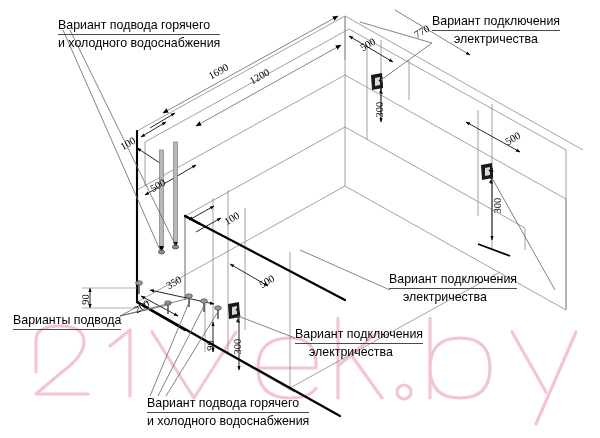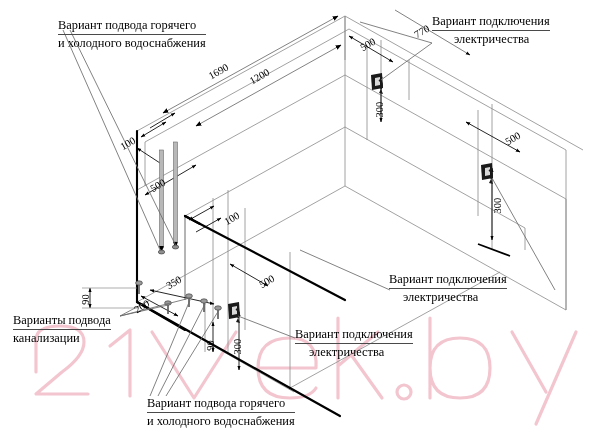--- a/index.html
+++ b/index.html
@@ -7,21 +7,21 @@
     width:600px;height:438px;position:relative;overflow:hidden;
     font-family:"Liberation Serif","DejaVu Serif",serif;
     color:#000;
   }
   #stage{position:absolute;left:0;top:0;width:600px;height:438px;}
   svg.layer{position:absolute;left:0;top:0;width:600px;height:438px;}
   .wm{z-index:0;}
   .draw{z-index:2;}
   .lbl{
     position:absolute;z-index:3;
-    font-family:Liberation Serif, serif;
+    font-family:Liberation Sans, sans-serif;
     font-size:12.4px;line-height:15px;color:#000;white-space:nowrap;
   }
   .lbl .l1{display:block;border-bottom:1px solid #4a4a4a;padding-bottom:1px;}
   .lbl .l2{display:block;padding-top:1px;}
   .lbl.ind .l2{padding-left:14px;}
   .lbl.indr .l2{padding-left:22px;}
   .dim{
     position:absolute;z-index:3;
     font-family:"Liberation Serif","DejaVu Serif",serif;
     font-size:10.5px;color:#000;white-space:nowrap;
@@ -256,21 +256,20 @@
     <span class="l2">электричества</span>
   </div>
 
   <div class="lbl ind" style="left:295px;top:327px;">
     <span class="l1">Вариант подключения</span>
     <span class="l2">электричества</span>
   </div>
 
   <div class="lbl" style="left:5px;top:313px;margin-left:8px;">
     <span class="l1">Варианты подвода</span>
-    <span class="l2">канализации</span>
   </div>
 
   <div class="lbl" style="left:147px;top:396px;">
     <span class="l1">Вариант подвода горячего</span>
     <span class="l2">и холодного водоснабжения</span>
   </div>
 
   <div id="dims">
       <span class="dim" style="left: 208px; top: 66px; transform: rotate(-29deg);">1690</span>
       <span class="dim" style="left: 249px; top: 71px; transform: rotate(-29deg);">1200</span>

